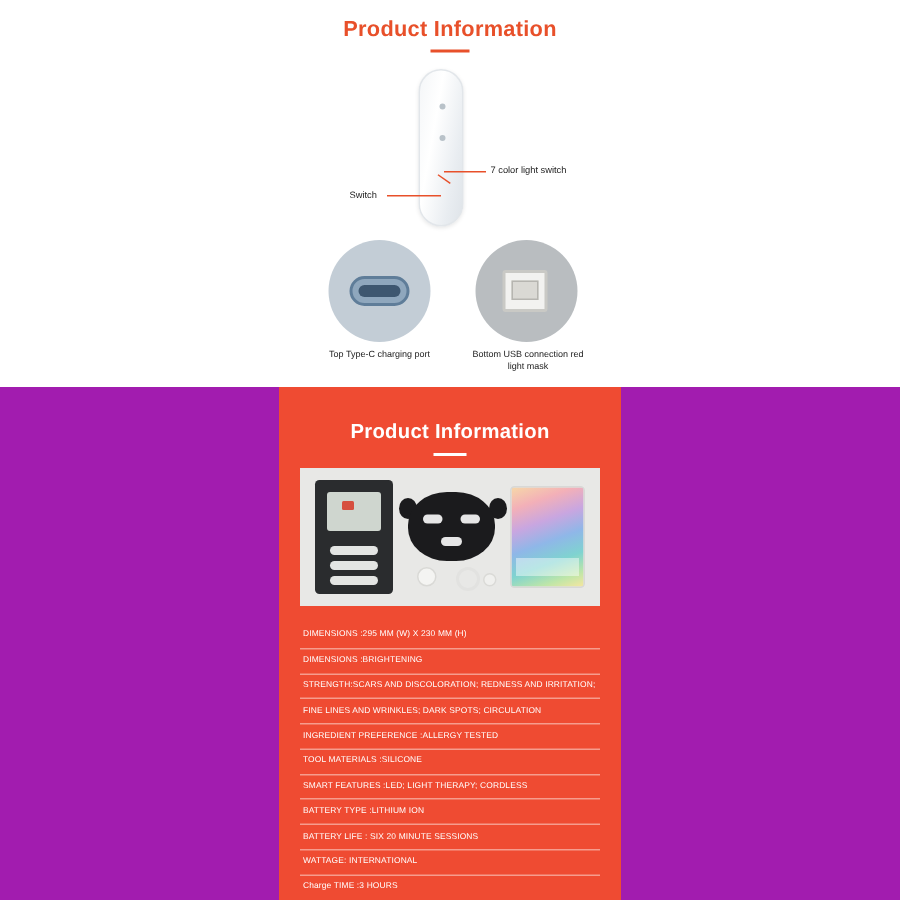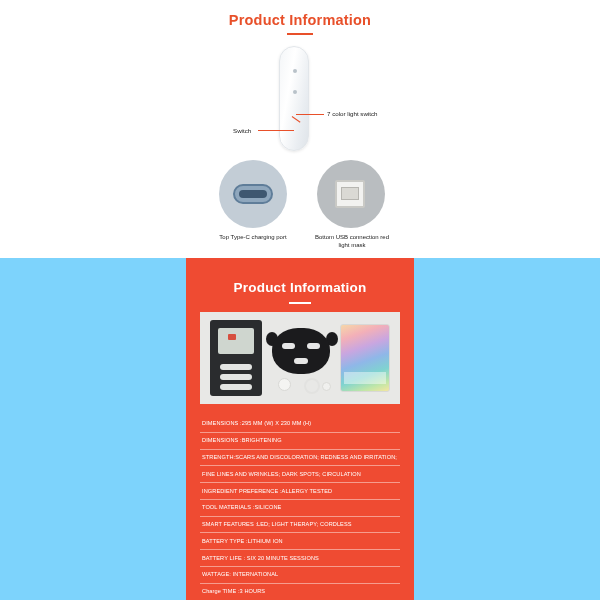--- a/index.html
+++ b/index.html
@@ -7,21 +7,21 @@
     margin: 0; padding: 0;
     width: 600px; height: 600px;
     background: #ffffff;
     font-family: "Liberation Sans", sans-serif;
   }
   .page {
     position: relative;
     width: 600px;
     height: 600px;
     overflow: hidden;
-    background: #7dd3fc;
+    background: #a21caf;
   }
 
   
   .top-section {
     position: relative;
     width: 600px;
     height: 258px;
     background: #ffffff;
   }
   .top-title {

